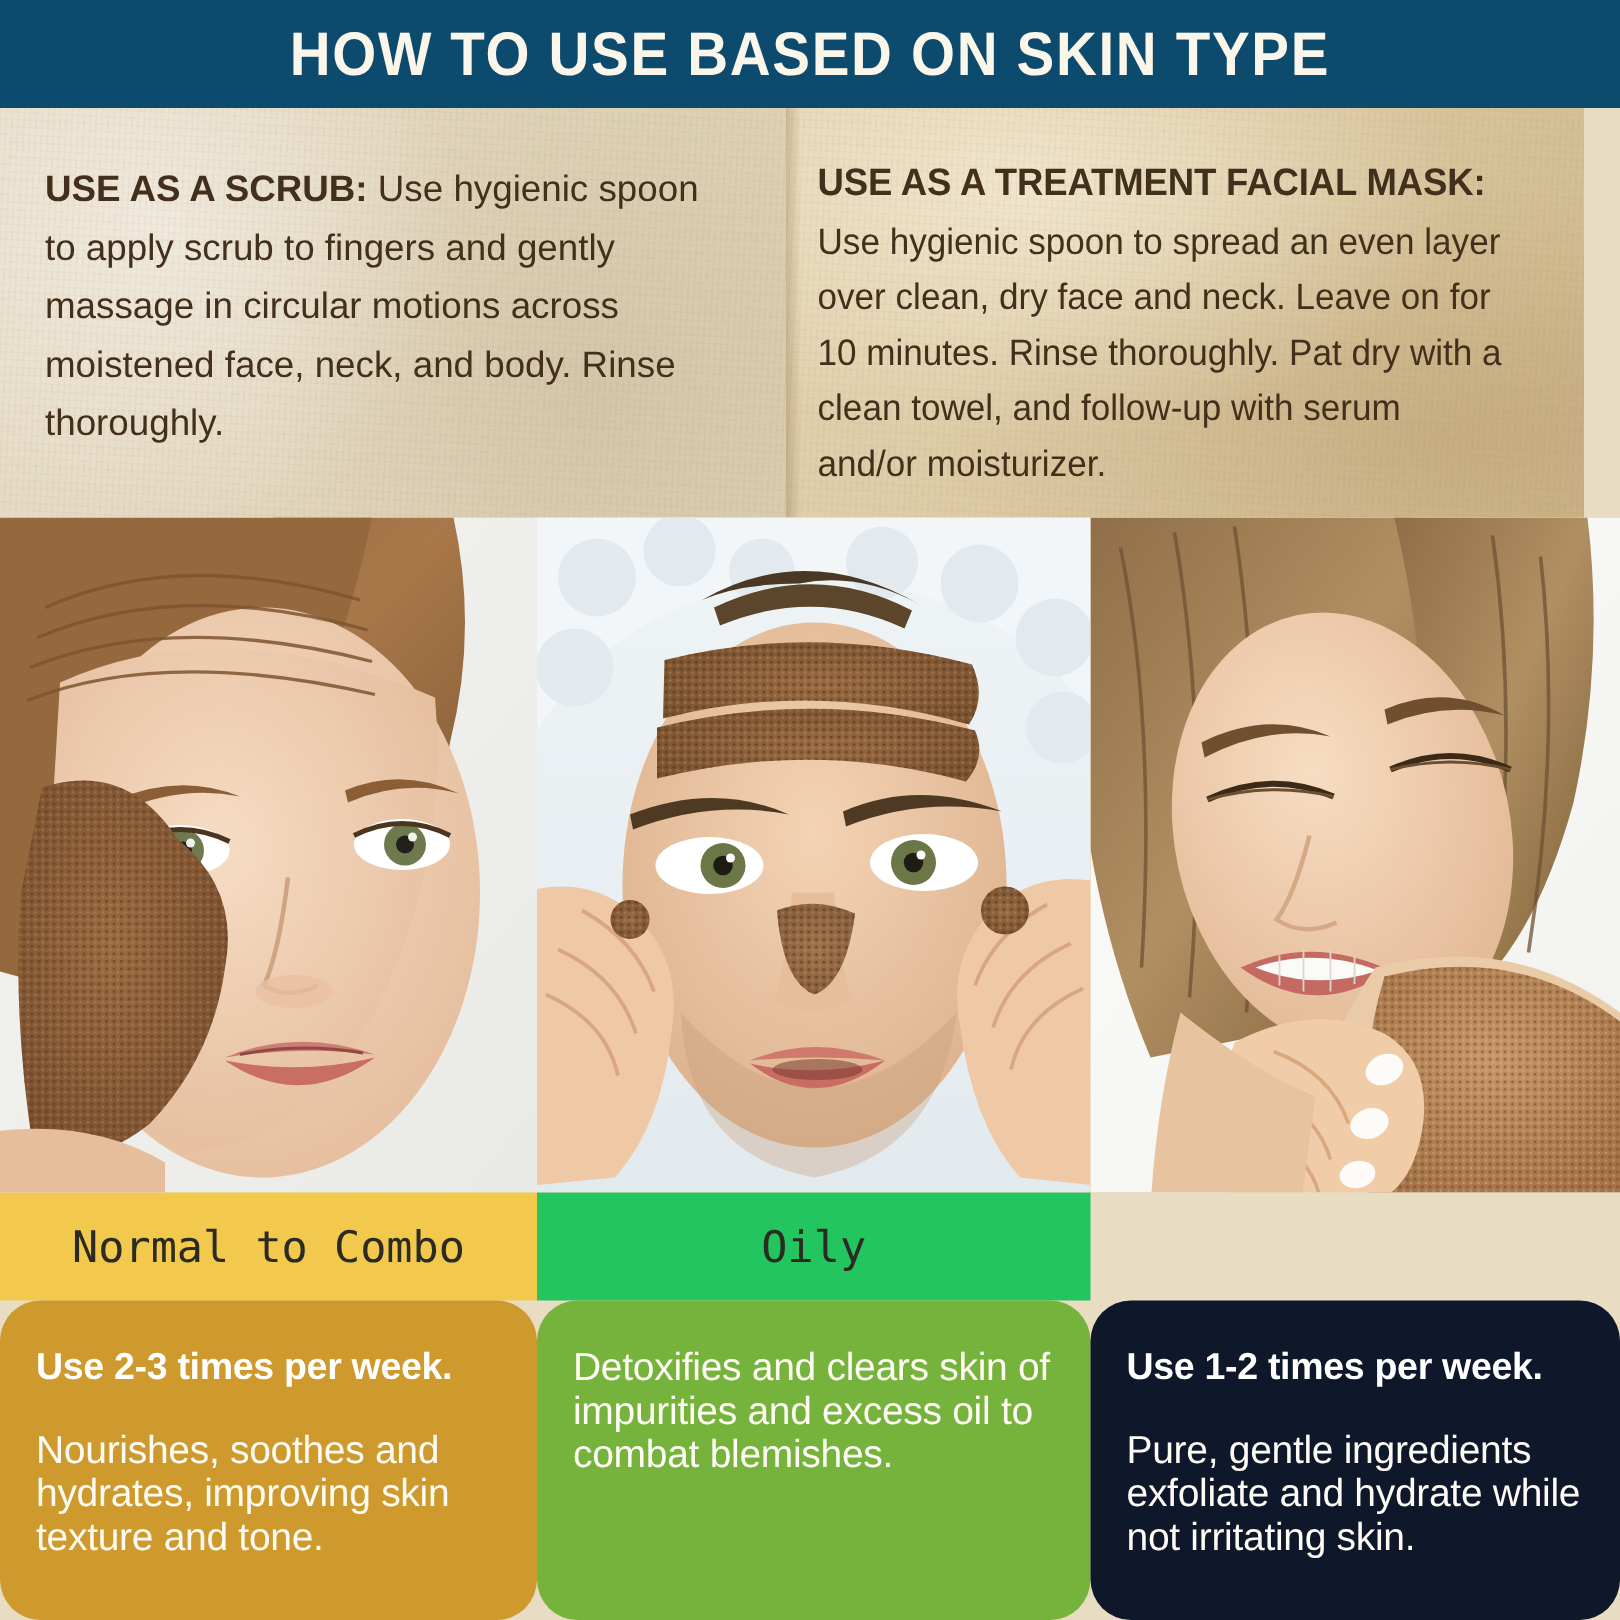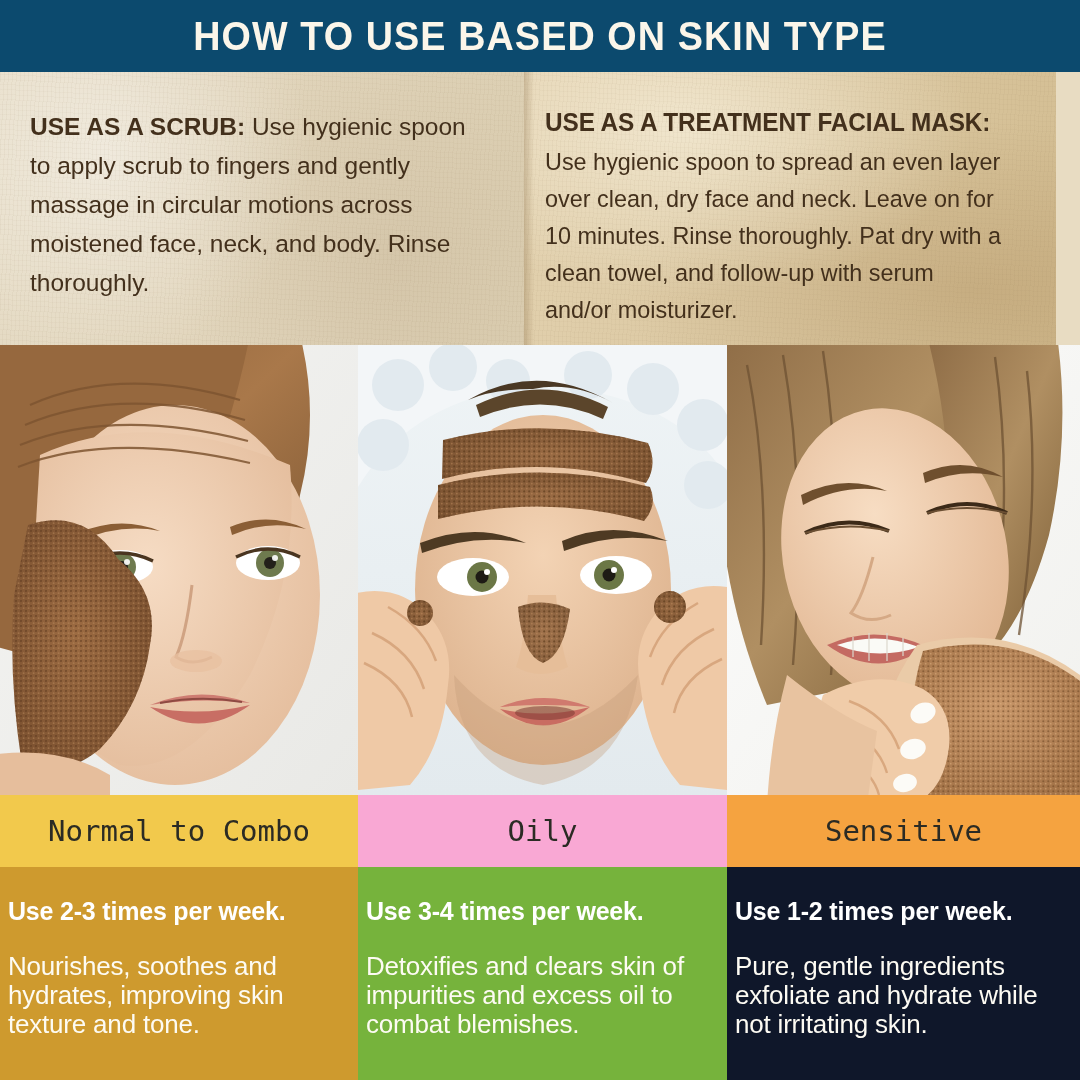--- a/index.html
+++ b/index.html
@@ -96,21 +96,21 @@
   .label-cell {
     display:flex; align-items:center; justify-content:center;
     font-family:"DejaVu Sans Mono", monospace;
     font-size:29px;
     color:#2B2B24;
     letter-spacing:0px;
   }
 
   
   .descs { display:flex; height:213px; }
-  .desc-cell { padding:30px 22px 0 8px; color:#FFFFFF; }
+  .desc-cell { padding:30px 22px 0 24px; color:#FFFFFF;border-radius:27px; }
   .desc-freq {
     font-weight:700;
     font-size:25px;
     line-height:28px;
     letter-spacing:-.2px;
     margin-bottom:27px;
     white-space:nowrap;
   }
   .desc-text {
     font-size:26px;
@@ -382,35 +382,31 @@
         <path d="M60 330 Q110 370 150 386 L140 460 H40 Q44 390 60 330 Z" fill="#E8C3A0"></path>
       </svg>
     </div>
 
   </div>
 
   <div class="labels">
     <div class="label-cell col-0" style="background:#F2C94C">
       <span>Normal to Combo</span>
     </div>
-    <div class="label-cell col-1" style="background:#f9a8d4">
+    <div class="label-cell col-1" style="background:#22c55e">
       <span>Oily</span>
-    </div>
-    <div class="label-cell col-2" style="background:#F5A340">
-      <span>Sensitive</span>
     </div>
   </div>
 
   <div class="descs">
     <div class="desc-cell col-0" style="background:#CE9A2E">
       <div class="desc-freq">Use 2-3 times per week.</div>
       <div class="desc-text">Nourishes, soothes and hydrates, improving skin texture and tone.</div>
     </div>
     <div class="desc-cell col-1" style="background:#76B33C">
-      <div class="desc-freq">Use 3-4 times per week.</div>
       <div class="desc-text">Detoxifies and clears skin of impurities and excess oil to combat blemishes.</div>
     </div>
     <div class="desc-cell col-2" style="background:#0f172a">
       <div class="desc-freq">Use 1-2 times per week.</div>
       <div class="desc-text">Pure, gentle ingredients exfoliate and hydrate while not irritating skin.</div>
     </div>
   </div>
 
 </div>
 

